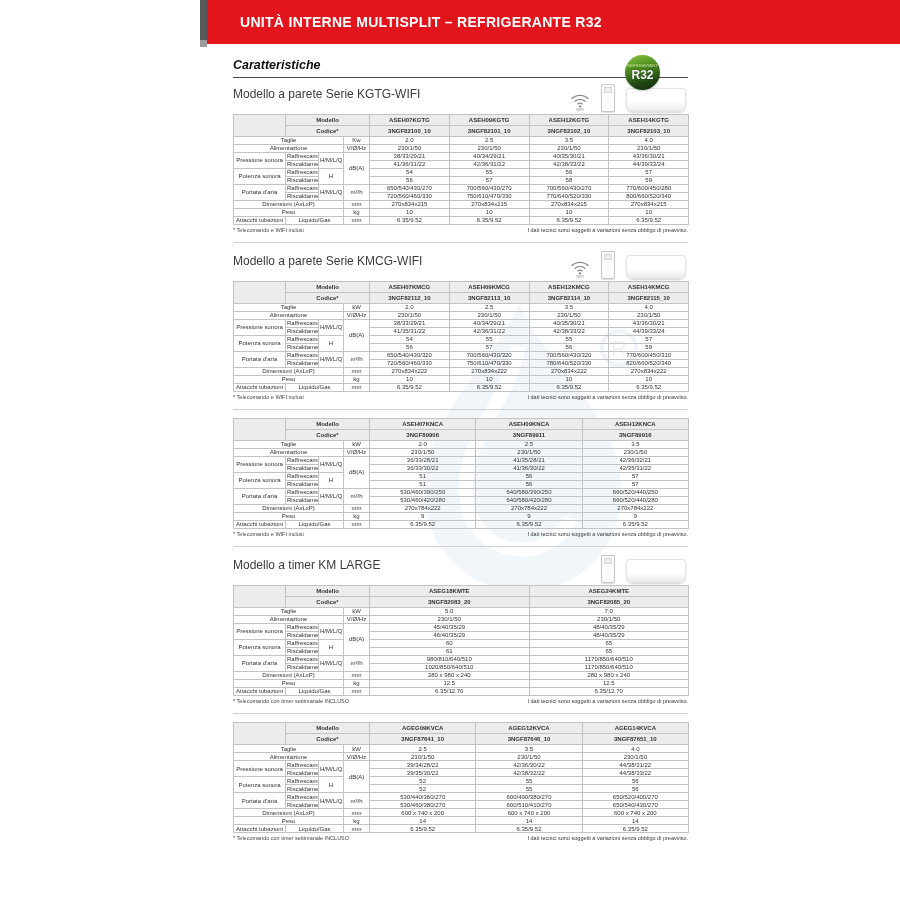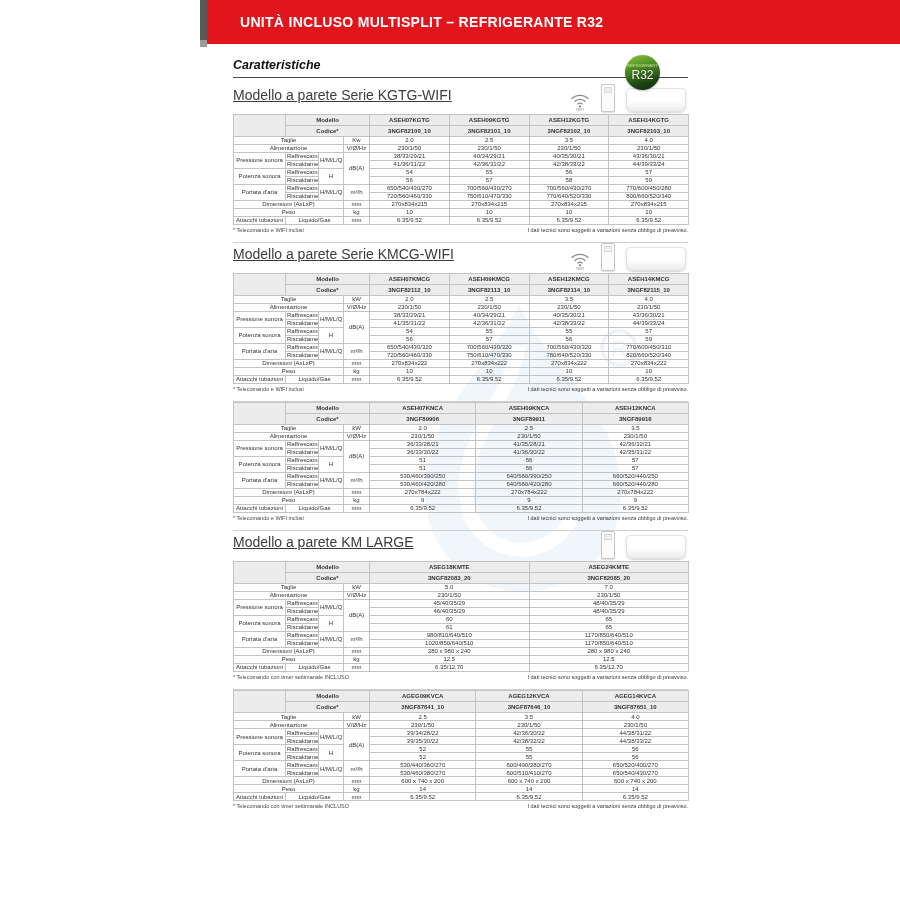--- a/index.html
+++ b/index.html
@@ -19,27 +19,27 @@
     font-size:12.5px;font-weight:bold;font-style:italic;color:#101010;
     padding-bottom:5px;border-bottom:1px solid #4a4a4a;position:relative;z-index:2;
   }
   .r32-badge{
     position:absolute;right:28px;top:-3px;width:35px;height:35px;border-radius:50%;
     background:linear-gradient(165deg,#8cc63f 0%,#4a8a1f 38%,#1d4413 75%,#122b0c 100%);
     color:#fff;display:flex;flex-direction:column;align-items:center;justify-content:center;
     z-index:3;box-shadow:0 1px 2px rgba(0,0,0,.25);
   }
   .r32-badge .ref{font-size:4px;color:#cfe69e;line-height:1;margin-bottom:1px;letter-spacing:.2px;}
-  .r32-badge .r32{font-size:12px;font-weight:normal;line-height:1;text-shadow:0 0 1px #0b1f07;}
+  .r32-badge .r32{font-size:12px;font-weight:bold;line-height:1;text-shadow:0 0 1px #0b1f07;}
   .watermark{position:absolute;left:178px;top:228px;z-index:0;opacity:.55;}
   #sections{position:relative;z-index:1;}
   .section{margin-top:6px;position:relative;}
-  .section + .section{border-top:1px solid #cfcfcf;margin-top:9px;padding-top:0;}
+  .section + .section{border-top:1px solid #cfcfcf;margin-top:9px;padding-top:8px;}
   .sec-head{display:flex;justify-content:space-between;align-items:flex-end;min-height:27px;margin-bottom:2px;}
-  .sec-title{font-size:14px;color:#3c3c3c;align-self:flex-start;padding-top:3px;text-decoration:underline;}
+  .sec-title{font-size:12px;color:#3c3c3c;align-self:flex-start;padding-top:3px;}
   .icon-cluster{display:flex;align-items:flex-end;gap:11px;padding-right:2px;}
   .wifi{display:flex;flex-direction:column;align-items:center;line-height:1;}
   .wifi-t{font-size:3.5px;color:#8a8a8a;margin-top:1px;}
   .remote{width:12px;height:26px;border:1px solid #c6c6c6;border-radius:2px;background:#fcfcfc;box-shadow:0 1px 1px rgba(0,0,0,.12);}
   .rc-screen{width:6px;height:4px;border:1px solid #d8d8d8;margin:2px auto 0 auto;background:#eee;}
   .wall-unit{width:58px;height:22px;border-radius:4px 4px 7px 7px;border:1px solid #e2e2e2;
     background:linear-gradient(#ffffff 55%,#ebebeb);box-shadow:0 1px 2px rgba(0,0,0,.18);}
   .floor-unit{width:46px;height:34px;border-radius:3px;border:1px solid #e0e0e0;
     background:linear-gradient(#ffffff 60%,#ececec);box-shadow:0 1px 2px rgba(0,0,0,.18);position:relative;}
   .fu-vent{position:absolute;left:4px;right:4px;bottom:5px;height:3px;border-top:1px solid #d5d5d5;border-bottom:1px solid #d5d5d5;}
@@ -57,21 +57,21 @@
   td.first{border-left:2px solid #d9261c;}
   .foot{display:flex;justify-content:space-between;font-size:5.5px;color:#474747;margin-top:2px;line-height:1.1;}
   .foot .fr{color:#383838;}
 </style>
 </head>
 <body>
 
 <div class="top-strip"></div>
 <div class="top-strip2"></div>
 <div class="banner">
-  <span>UNITÀ INCLUSO MULTISPLIT – REFRIGERANTE R32</span>
+  <span>UNITÀ INTERNE MULTISPLIT – REFRIGERANTE R32</span>
 </div>
 
 <div class="content">
   <svg class="watermark" width="240" height="310" viewBox="0 0 240 310">
     <path d="M108 18 C 134 78, 214 132, 210 208 a98 98 0 0 1 -196 0 C 10 132, 82 78, 108 18 Z" fill="#e7f0f8"></path>
     <path d="M108 60 C 96 120, 46 160, 56 215 a55 55 0 0 0 104 18" fill="none" stroke="#ffffff" stroke-width="14"></path>
     <circle cx="208" cy="62" r="17" fill="none" stroke="#dfeaf4" stroke-width="4"></circle>
     <text x="208" y="70" text-anchor="middle" font-size="22" fill="#dfeaf4" font-family="Liberation Sans, sans-serif">R</text>
   </svg>
 
@@ -477,21 +477,21 @@
             </tr>
           </tbody>
         </table>
         <div class="foot">
           <span>* Telecomando e WIFI inclusi</span>
           <span class="fr">I dati tecnici sono soggetti a variazioni senza obbligo di preavviso.</span>
         </div>
       </div>
       <div class="section">
         <div class="sec-head">
-          <span class="sec-title">Modello a parete KM LARGE</span>
+          <span class="sec-title">Modello a timer KM LARGE</span>
           <div class="icon-cluster">
             <div class="remote">
               <div class="rc-screen"></div>
             </div>
             <div class="wall-unit"></div>
           </div>
         </div>
         <table class="spec">
           <colgroup>
             <col style="width:52px">

